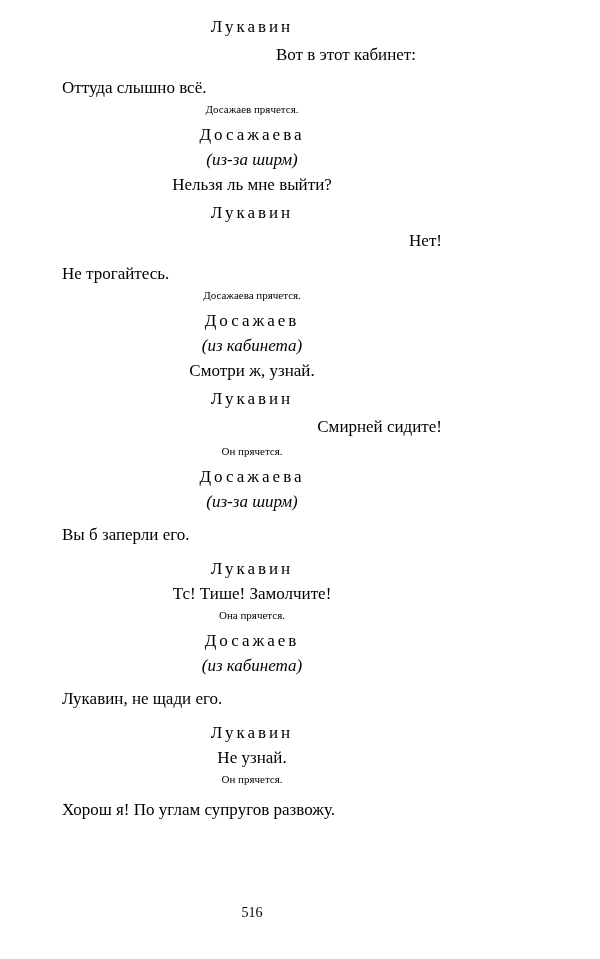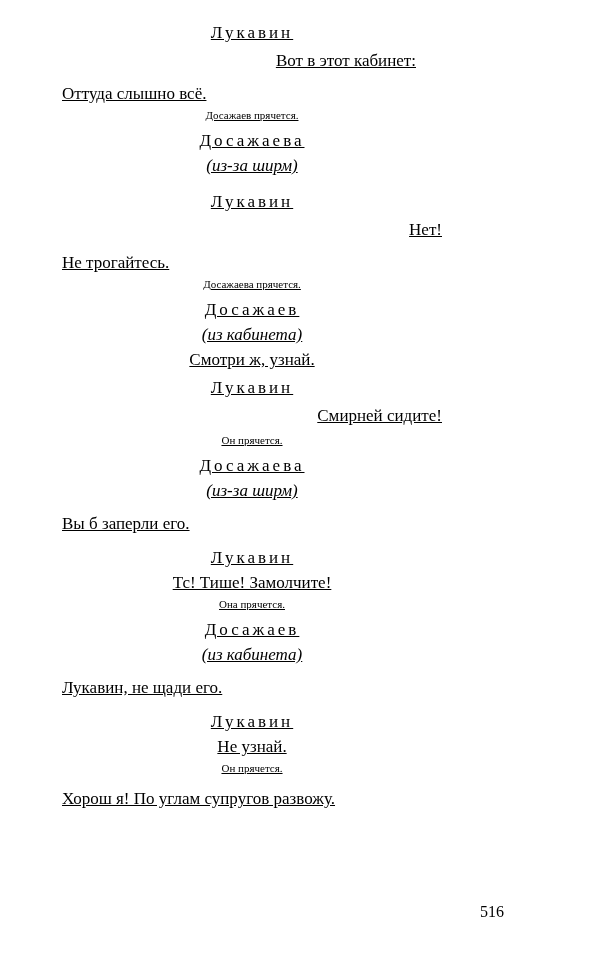--- a/index.html
+++ b/index.html
@@ -13,22 +13,21 @@
     font-family: "Liberation Serif", "DejaVu Serif", serif;
     color: #000000;
     position: relative;
     overflow: hidden;
   }
   .page {
     width: 504px;
     height: 959px;
     position: relative;
     box-sizing: border-box;
-    padding: 24px 62px 0 62px;
-    text-decoration: underline;
+    padding: 18px 62px 0 62px;
   }
   .line {
     font-size: 17px;
     line-height: 1.0;
     white-space: pre;
   }
   
   .speaker {
     text-align: center;
     letter-spacing: 3px;
@@ -57,22 +56,22 @@
     text-align: center;
   }
   .gap-b { height: 11px; }
   .gap-c { height: 8px; }
   .gap-d { height: 17px; }
   .pagenum {
     position: absolute;
     left: 0;
     right: 0;
     bottom: 38px;
-    text-align: right;
-    font-size: 16px;
+    text-align: center;
+    font-size: 14px;
   }
   .pad-right-small { padding-right: 26px; }
 </style>
 </head>
 <body>
 
 <div class="page">
 
   <div class="line speaker">Лукавин</div>
   <div class="gap-b"></div>
@@ -85,20 +84,21 @@
 
   <div class="line stage-small">Досажаев прячется.</div>
   <div class="gap-b"></div>
 
   <div class="line speaker">Досажаева</div>
   <div class="gap-c"></div>
 
   <div class="line stage-italic">(из-за ширм)</div>
   <div class="gap-c"></div>
 
+  <div class="line verse-center">Нельзя ль мне выйти?</div>
   <div class="gap-b"></div>
 
   <div class="line speaker">Лукавин</div>
   <div class="gap-b"></div>
 
   <div class="line verse-right">Нет!</div>
   <div class="gap-c"></div>
 
   <div class="line verse-left">Не трогайтесь.</div>
   <div class="gap-c"></div>

